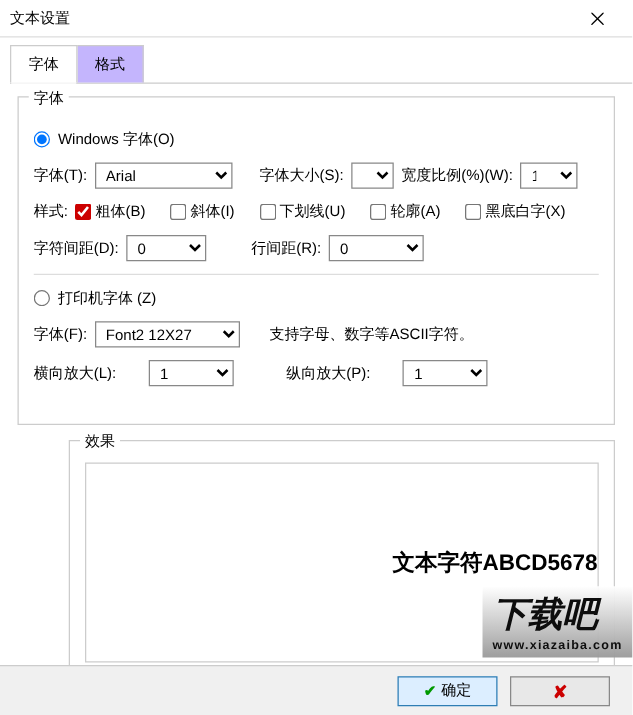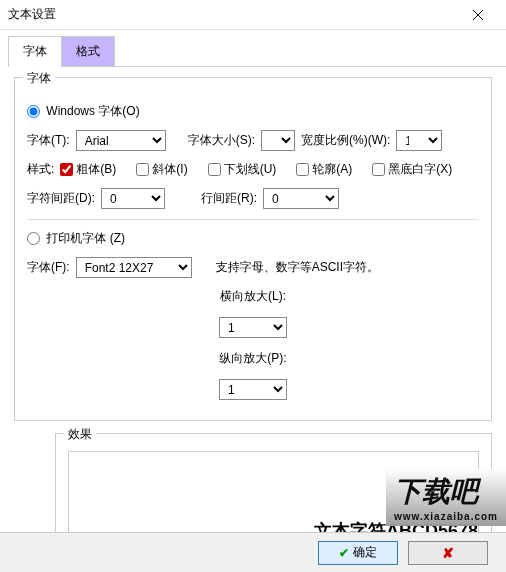--- a/index.html
+++ b/index.html
@@ -9,27 +9,27 @@
 .close-btn { width: 40px; height: 28px; display: flex; align-items: center; justify-content: center; cursor: pointer; }
 .close-btn svg { width: 10px; height: 10px; stroke: #000; stroke-width: 1; }
 .tabs { display: flex; margin: 6px 0 0 8px; border-bottom: 1px solid #ccc; }
 .tab { padding: 6px 14px; border: 1px solid #ccc; border-bottom: none; margin-right: -1px; background: #c4b5fd; cursor: pointer; }
 .tab.active { background: #fff; position: relative; }
 .tab.active::after { content: ''; position: absolute; left: 0; right: 0; bottom: -1px; height: 1px; background: #fff; }
 .content { padding: 10px 14px; }
 .fieldset { border: 1px solid #ccc; padding: 10px 12px 14px 12px; margin-bottom: 12px; }
 .legend { position: relative; top: -18px; left: -4px; background: #fff; padding: 0 4px; display: inline-block; margin-bottom: -10px; }
 .row { display: flex; align-items: center; margin-bottom: 10px; gap: 6px; flex-wrap: wrap; }
-.row.last { margin-bottom: 6px; flex-direction: column; }
+.row.last { margin-bottom: 16px; }
 label { white-space: nowrap; }
 input[type="radio"], input[type="checkbox"] { margin-right: 3px; vertical-align: middle; }
 .checked-red { accent-color: #c00; }
 select, input[type="text"] { border: 1px solid #888; height: 21px; font-size: 12px; padding: 0 4px; background: #fff; }
 select { padding-right: 16px; }
-.sel-arial { width: 90px; }
+.sel-arial { width: 110px; }
 .sel-size { width: 34px; }
 .sel-width { width: 46px; }
 .sel-spacing { width: 64px; }
 .sel-linespace { width: 76px; }
 .sel-font2 { width: 116px; }
 .sel-zoom { width: 68px; }
 .hr { border: none; border-top: 1px solid #ddd; margin: 6px 0 10px 0; height: 0; }
 .preview-box { border: 1px solid #ccc; height: 160px; display: flex; align-items: center; justify-content: flex-end; margin-top: -8px; }
 .preview-text { font-size: 18px; font-weight: bold; }
 .watermark { position: absolute; right: 0; bottom: 46px; font-size: 28px; font-weight: bold; font-style: italic; color: #000; background: linear-gradient(#fff, #999); padding: 4px 8px; opacity: 0.95; }

